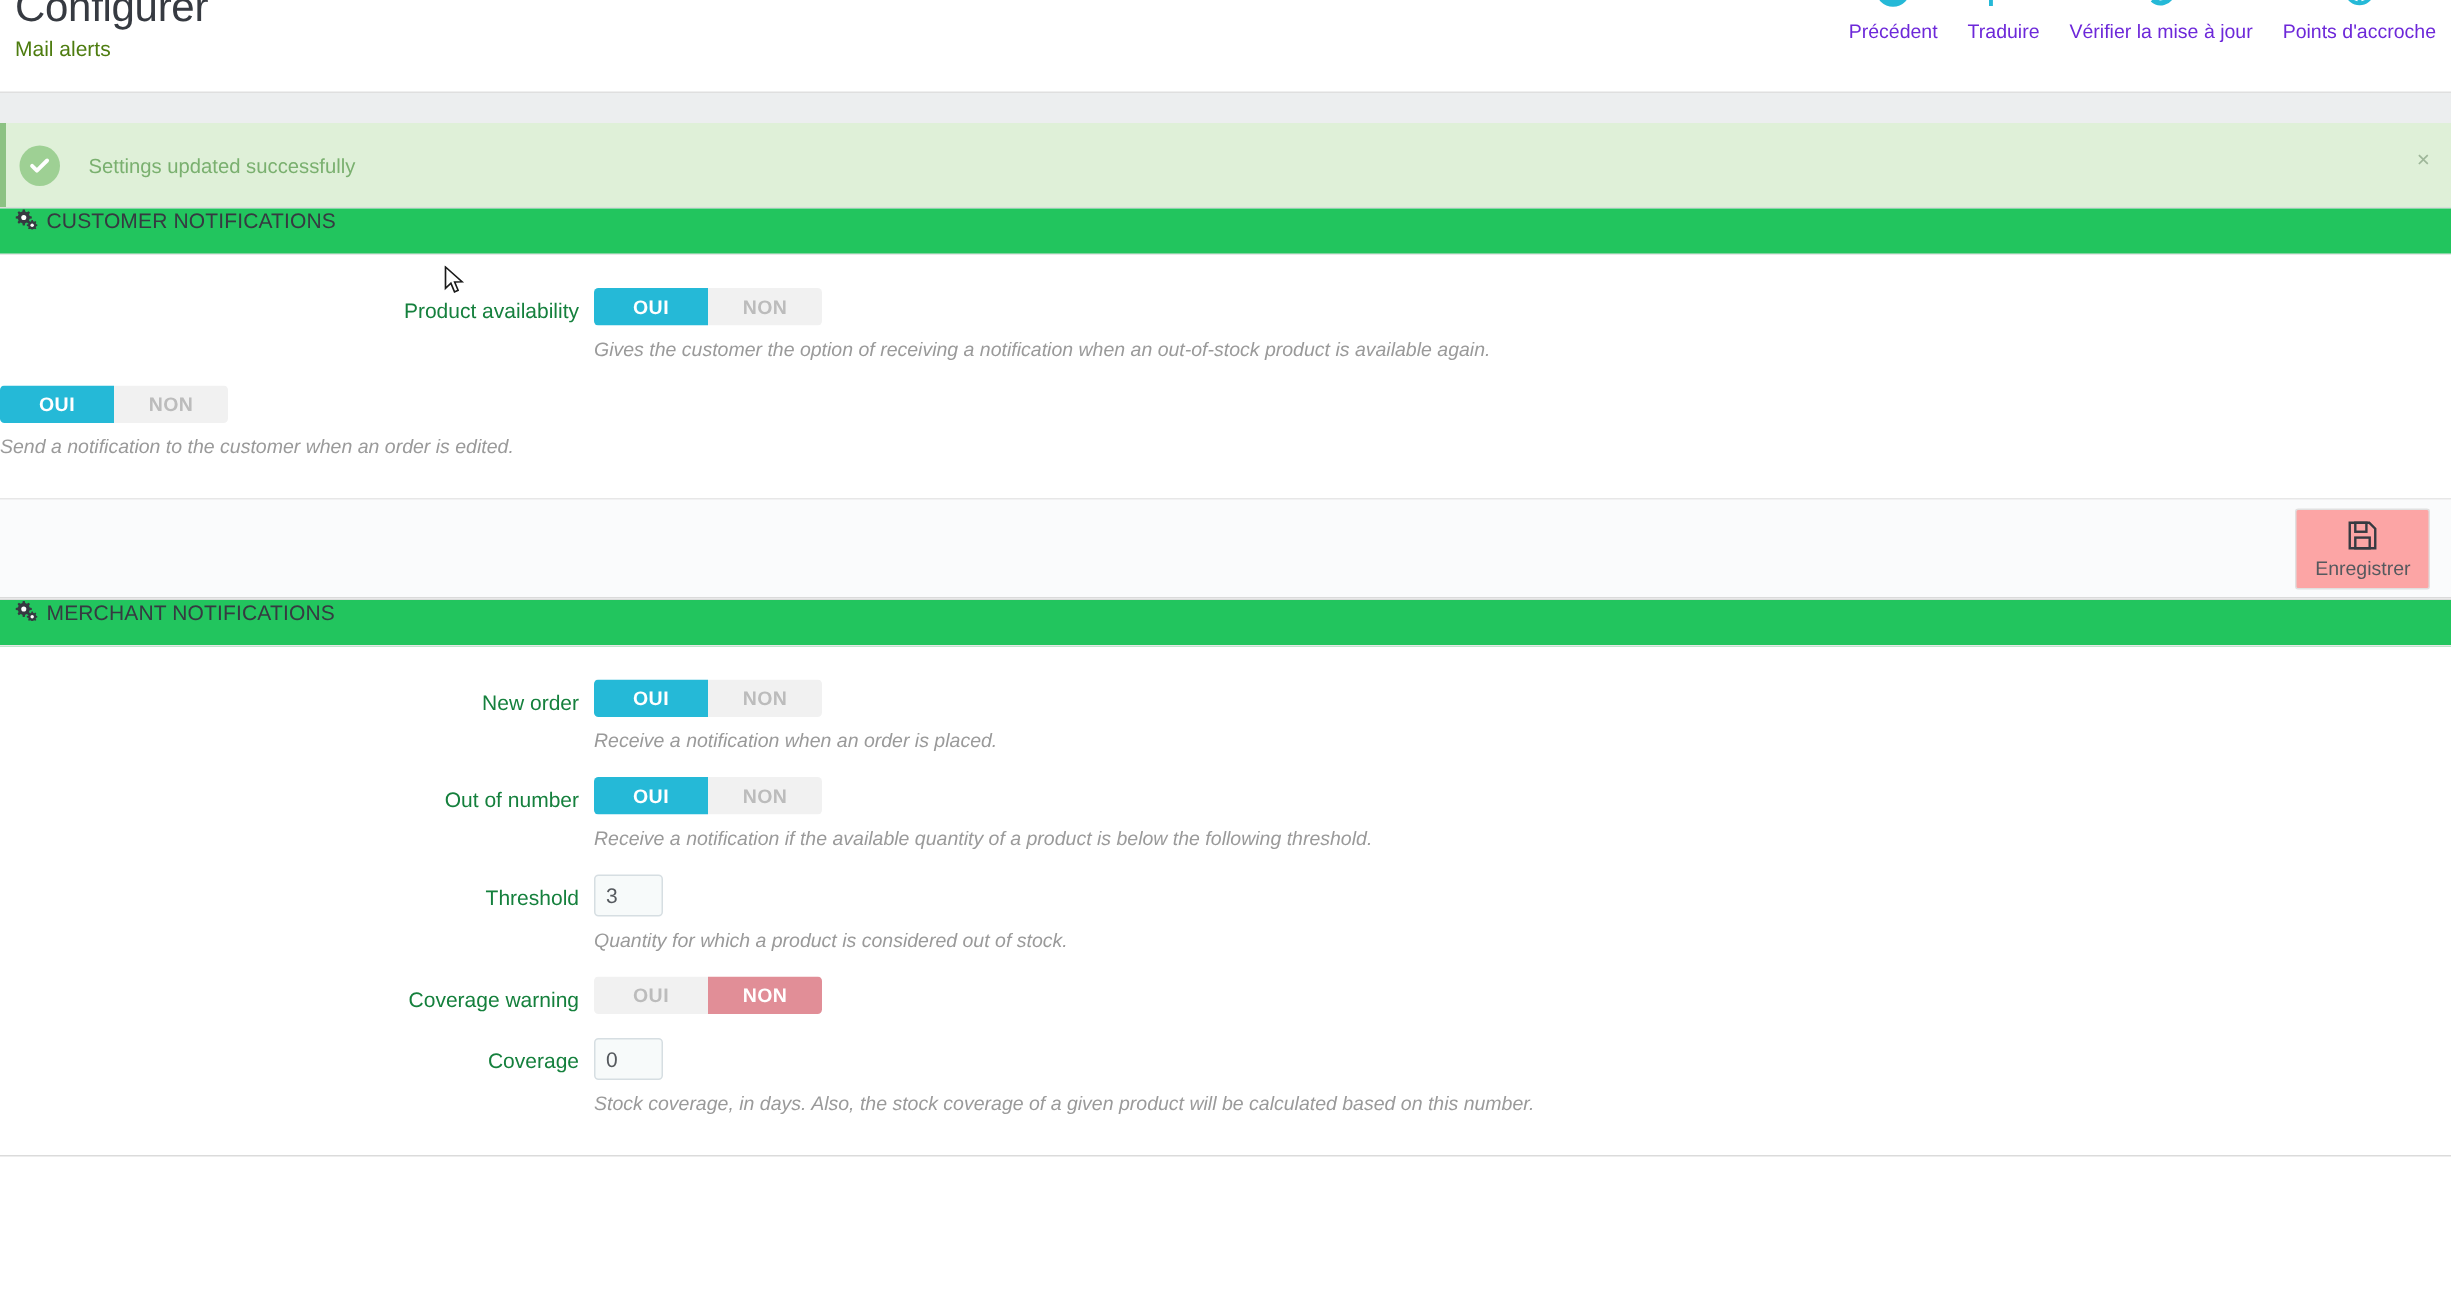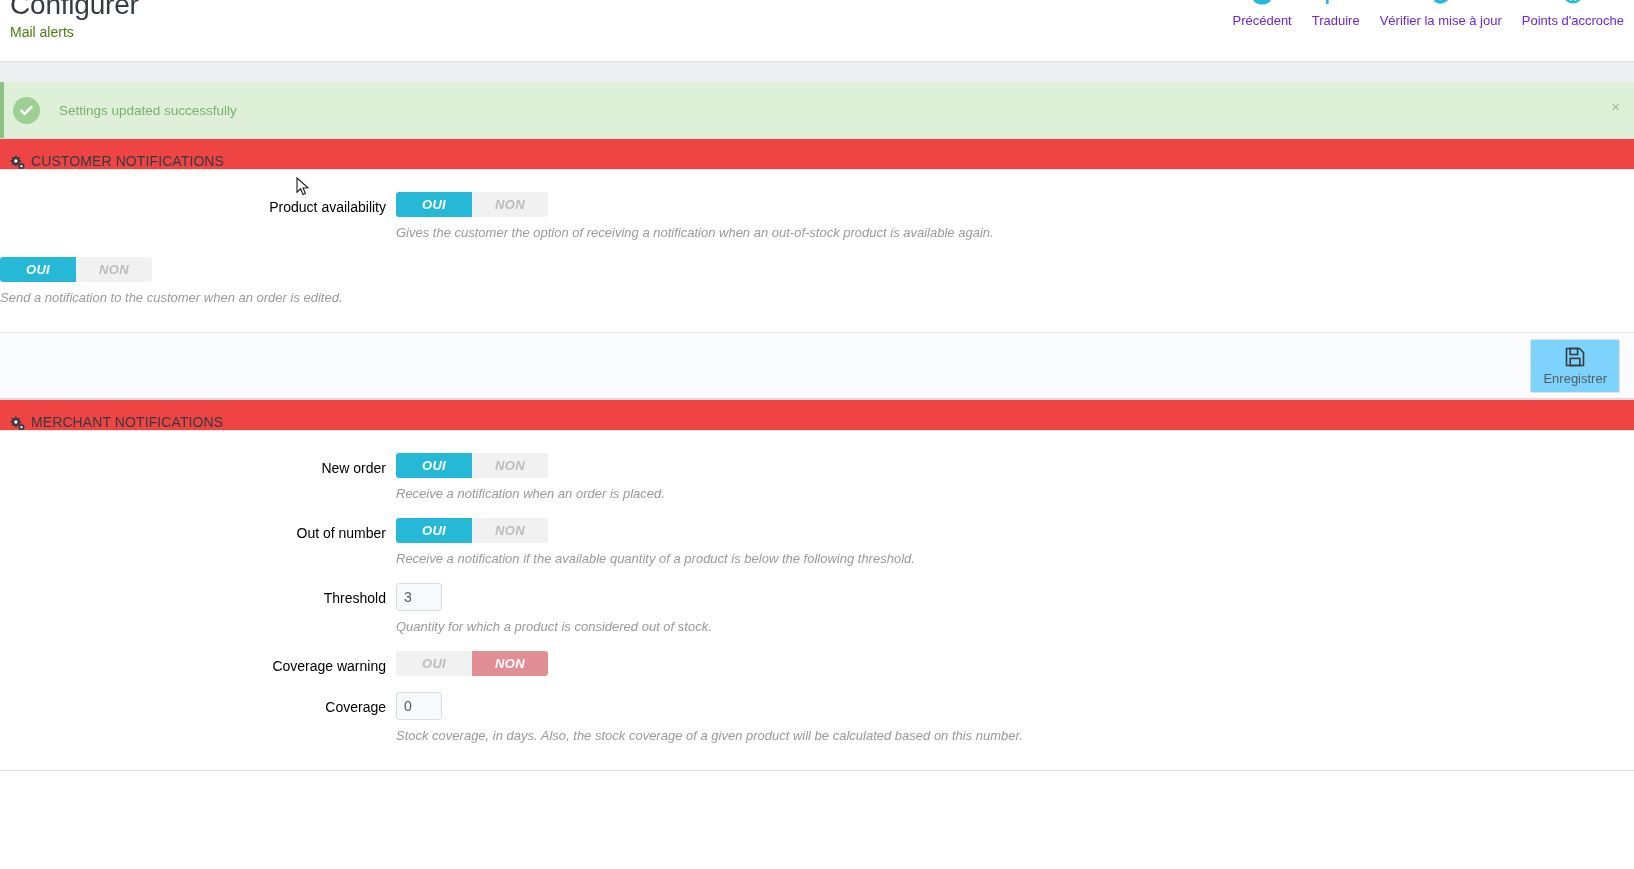--- a/index.html
+++ b/index.html
@@ -112,24 +112,24 @@
   
   .panel {
     background: #ffffff;
     border: 1px solid #dbdbdb;
     border-left: none;
     border-right: none;
   }
   .panel-heading {
     height: 31px;
     display: flex;
-    align-items: flex-end;
+    align-items: flex-start;
     padding-left: 10px;
     border-bottom: 1px solid #e7e7e7;
-    background: #ef4444;
+    background: #22c55e;
   }
   .panel-heading-icon {
     color: #363a41;
     margin-right: 6px;
     line-height: 0;
     display: flex;
   }
   .panel-heading-icon svg { display: block; }
   .panel-heading-text {
     font-size: 14px;
@@ -155,21 +155,21 @@
     display: flex;
     align-items: flex-start;
     margin-bottom: 16px;
   }
   .form-label {
     width: 396px;
     flex: 0 0 396px;
     text-align: right;
     padding-right: 10px;
     font-size: 14px;
-    color: #000000;
+    color: #15803d;
     padding-top: 6px;
     line-height: 18px;
   }
   .form-control-col {
     flex: 1 1 auto;
   }
   .help-block {
     font-size: 13px;
     font-style: italic;
     color: #9a9a9a;
@@ -177,21 +177,20 @@
     line-height: 17px;
   }
 
   
   .switch {
     display: inline-flex;
     border-radius: 3px;
     overflow: hidden;
     height: 25px;
     box-shadow: 0 0 0 0 transparent;
-    font-style: italic;
   }
   .switch-opt {
     width: 76px;
     height: 25px;
     display: flex;
     align-items: center;
     justify-content: center;
     font-size: 13px;
     font-weight: bold;
     cursor: pointer;
@@ -220,21 +219,21 @@
     background: #f7fafa;
     color: #55595e;
     font-size: 14px;
     padding: 0 7px;
     font-family: "Liberation Sans", sans-serif;
     outline: none;
   }
 
   
   .btn-save {
-    background: #7dd3fc;
+    background: #fca5a5;
     border: 1px solid #e0e0e0;
     border-radius: 2px;
     min-width: 80px;
     padding: 7px 12px 6px 12px;
     display: flex;
     flex-direction: column;
     align-items: center;
     cursor: pointer;
   }
   .btn-save-icon {

